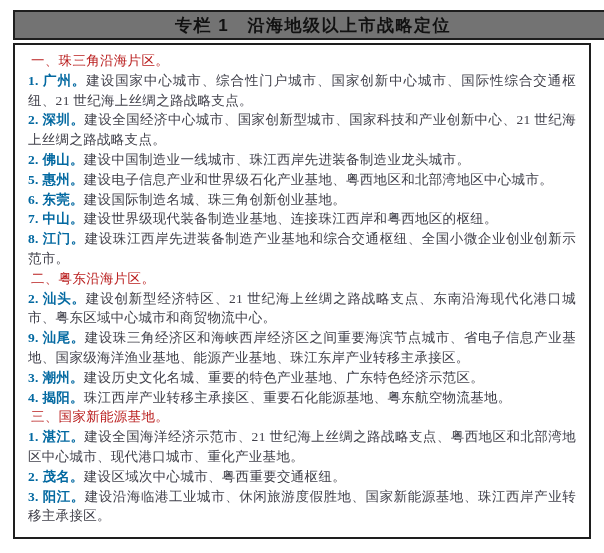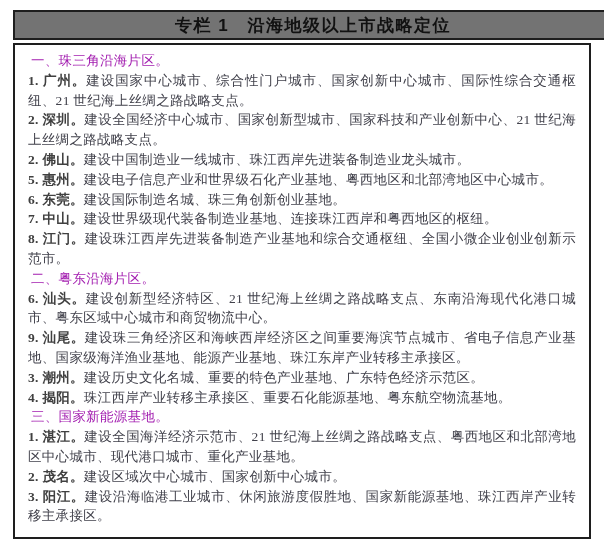--- a/index.html
+++ b/index.html
@@ -46,46 +46,46 @@
   .line {
     margin: 0;
     font-size: 13.5px;
     line-height: 19.8px;
     color: #41414b;
     text-align: justify;
     letter-spacing: 0.3px;
   }
   .line.heading {
     padding-left: 3px;
-    color: #a21caf;
+    color: #b91c1c;
   }
   .city {
     font-weight: bold;
-    color: #404040;
+    color: #0369a1;
   }
 </style>
 </head>
 <body>
 
 <div class="page">
   <div class="box-title">
     <span class="box-title-text">专栏 1　沿海地级以上市战略定位</span>
   </div>
   <div class="box-body">
       <p class="line heading">一、珠三角沿海片区。</p>
       <p class="line item"><span class="city">1. 广州。</span><span>建设国家中心城市、综合性门户城市、国家创新中心城市、国际性综合交通枢纽、21 世纪海上丝绸之路战略支点。</span></p>
       <p class="line item"><span class="city">2. 深圳。</span><span>建设全国经济中心城市、国家创新型城市、国家科技和产业创新中心、21 世纪海上丝绸之路战略支点。</span></p>
       <p class="line item"><span class="city">2. 佛山。</span><span>建设中国制造业一线城市、珠江西岸先进装备制造业龙头城市。</span></p>
       <p class="line item"><span class="city">5. 惠州。</span><span>建设电子信息产业和世界级石化产业基地、粤西地区和北部湾地区中心城市。</span></p>
       <p class="line item"><span class="city">6. 东莞。</span><span>建设国际制造名城、珠三角创新创业基地。</span></p>
       <p class="line item"><span class="city">7. 中山。</span><span>建设世界级现代装备制造业基地、连接珠江西岸和粤西地区的枢纽。</span></p>
       <p class="line item"><span class="city">8. 江门。</span><span>建设珠江西岸先进装备制造产业基地和综合交通枢纽、全国小微企业创业创新示范市。</span></p>
       <p class="line heading">二、粤东沿海片区。</p>
-      <p class="line item"><span class="city">6. 汕头。</span><span>建设创新型经济特区、21 世纪海上丝绸之路战略支点、东南沿海现代化港口城市、粤东区域中心城市和商贸物流中心。</span></p>
+      <p class="line item"><span class="city">2. 汕头。</span><span>建设创新型经济特区、21 世纪海上丝绸之路战略支点、东南沿海现代化港口城市、粤东区域中心城市和商贸物流中心。</span></p>
       <p class="line item"><span class="city">9. 汕尾。</span><span>建设珠三角经济区和海峡西岸经济区之间重要海滨节点城市、省电子信息产业基地、国家级海洋渔业基地、能源产业基地、珠江东岸产业转移主承接区。</span></p>
       <p class="line item"><span class="city">3. 潮州。</span><span>建设历史文化名城、重要的特色产业基地、广东特色经济示范区。</span></p>
       <p class="line item"><span class="city">4. 揭阳。</span><span>珠江西岸产业转移主承接区、重要石化能源基地、粤东航空物流基地。</span></p>
       <p class="line heading">三、国家新能源基地。</p>
       <p class="line item"><span class="city">1. 湛江。</span><span>建设全国海洋经济示范市、21 世纪海上丝绸之路战略支点、粤西地区和北部湾地区中心城市、现代港口城市、重化产业基地。</span></p>
-      <p class="line item"><span class="city">2. 茂名。</span><span>建设区域次中心城市、国家创新中心城市。</span></p>
+      <p class="line item"><span class="city">2. 茂名。</span><span>建设区域次中心城市、粤西重要交通枢纽。</span></p>
       <p class="line item"><span class="city">3. 阳江。</span><span>建设沿海临港工业城市、休闲旅游度假胜地、国家新能源基地、珠江西岸产业转移主承接区。</span></p>
     </div>
 </div>
 
 </body></html>

